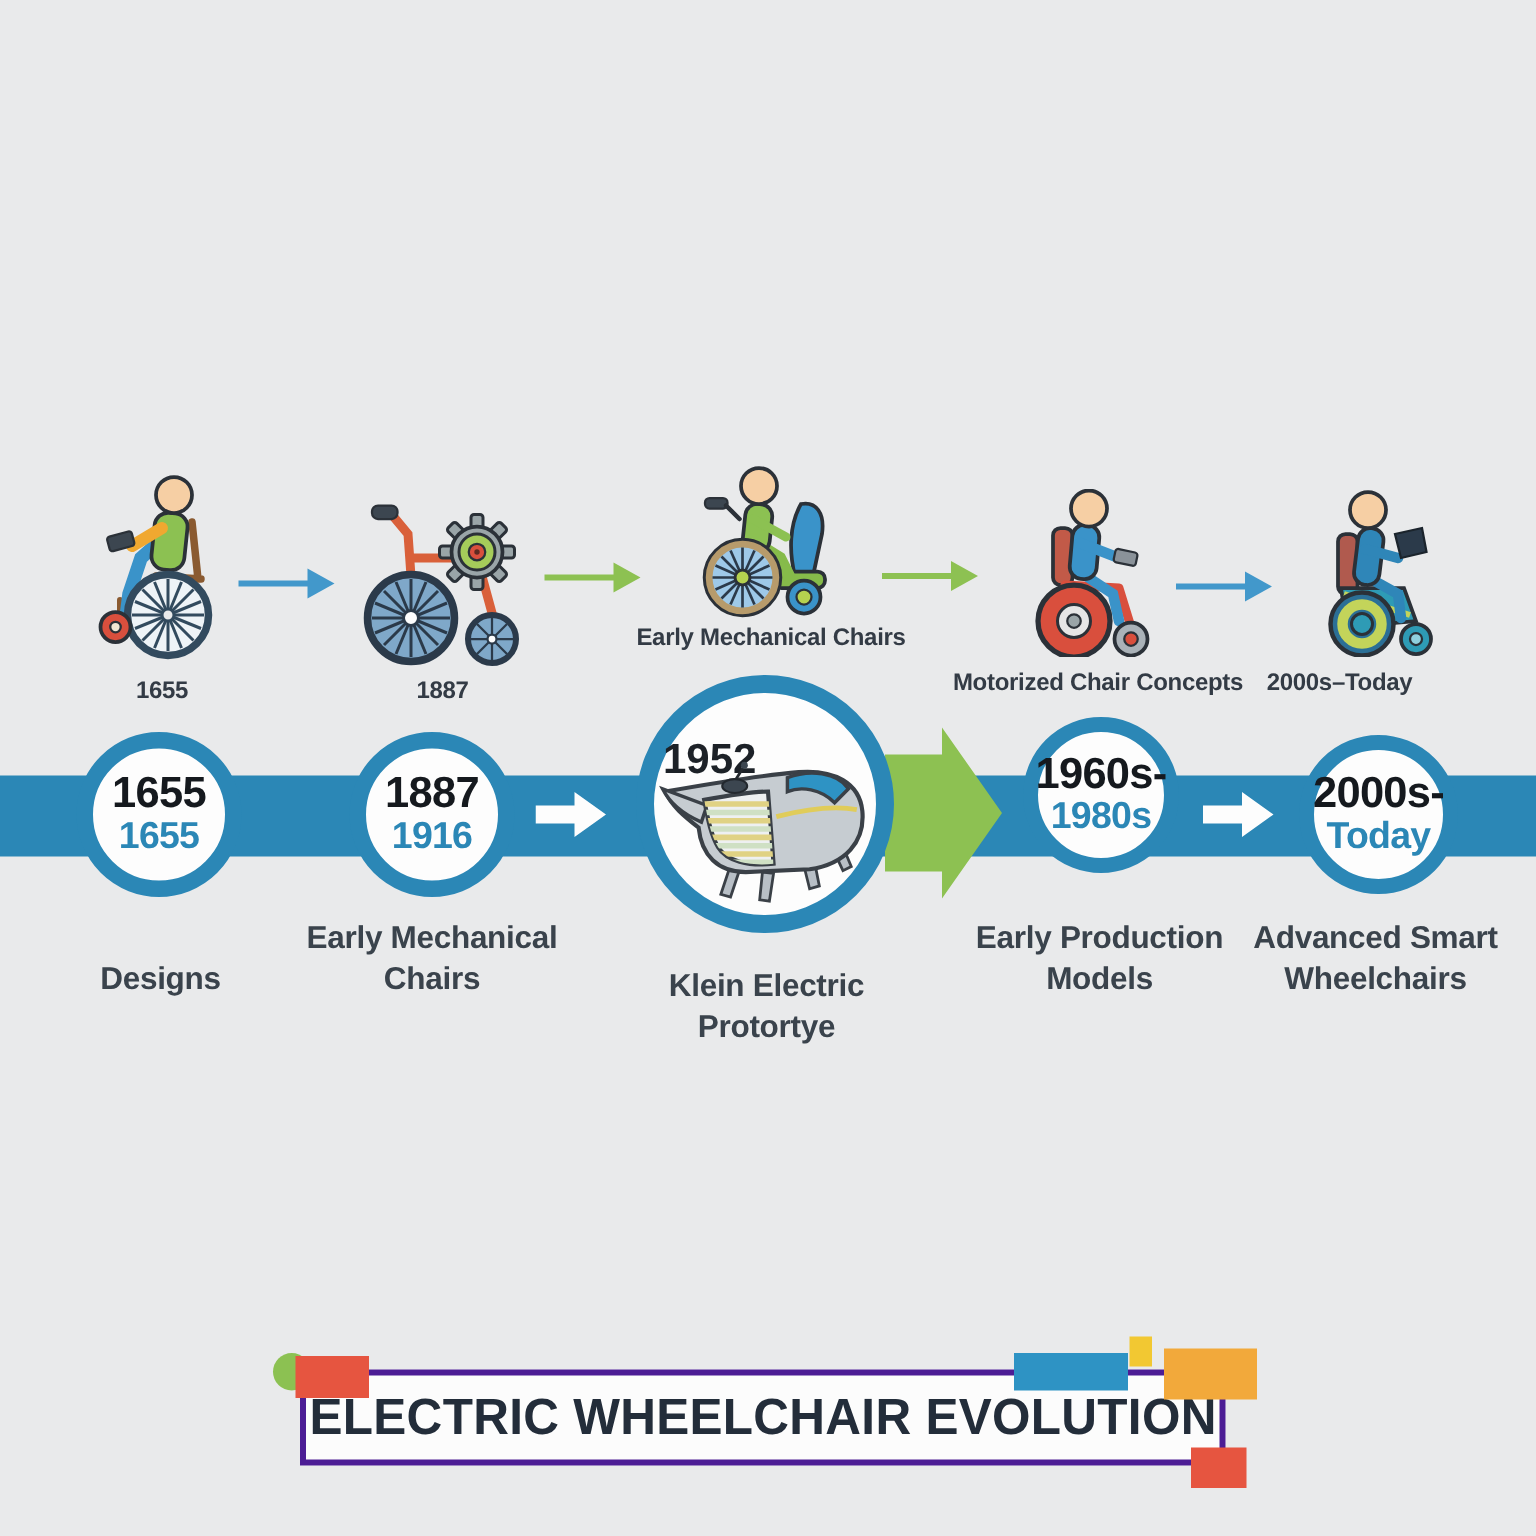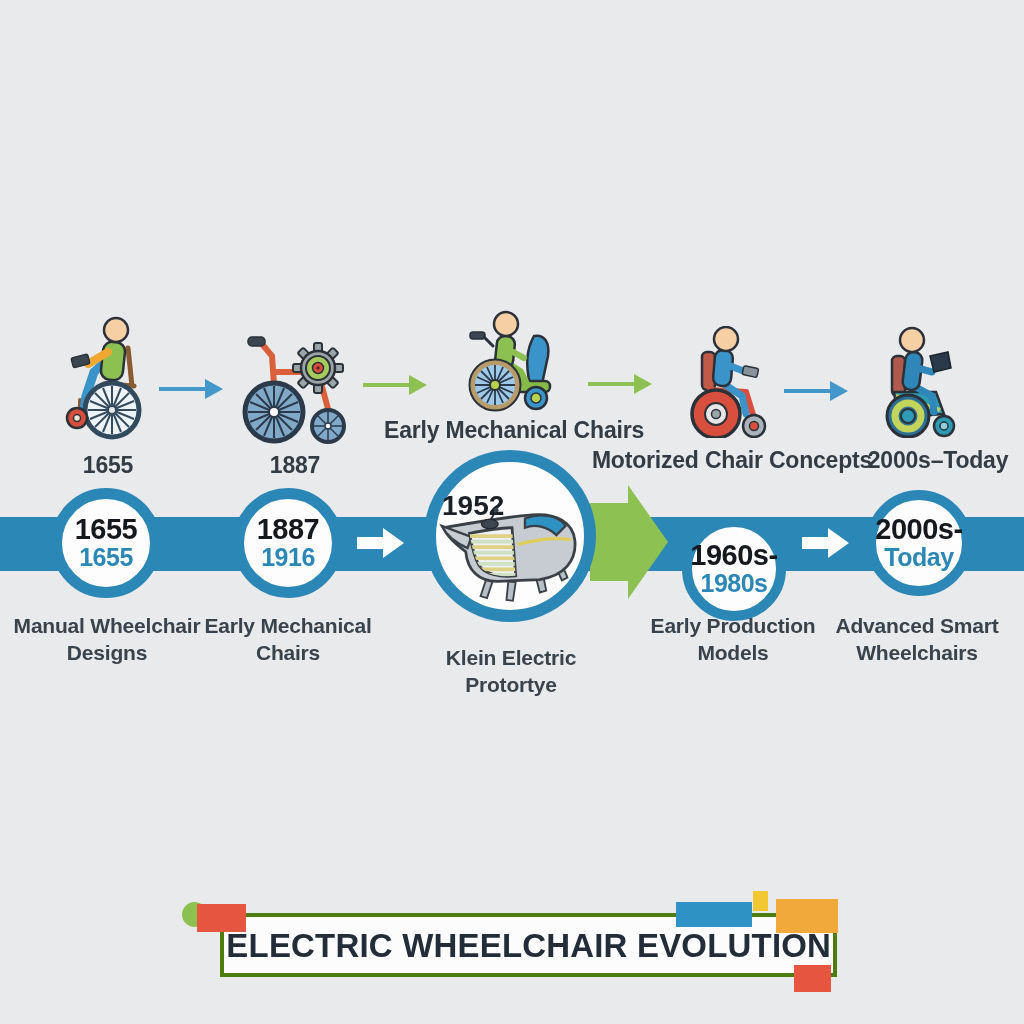--- a/index.html
+++ b/index.html
@@ -7,28 +7,28 @@
     position:relative; width:1024px; height:1024px;
     background:#e9eaeb; overflow:hidden;
     font-family:"Liberation Sans", sans-serif;
   }
   .abs { position:absolute; }
 
   
   .top-icon { position:absolute; }
   .top-cap {
     position:absolute; transform:translateX(-50%);
-    font-size:23px; font-weight:700; color:#333b45;
+    font-size:16px; font-weight:700; color:#333b45;
     white-space:nowrap; letter-spacing:-0.2px;
   }
   .cap-1 { left:108px; top:452px; }
   .cap-2 { left:295px; top:452px; }
   .cap-3 { left:514px; top:417px; }
   .cap-4 { left:732px; top:447px; }
-  .cap-5 { left:893px; top:447px;margin-left:45px; }
+  .cap-5 { left:893px; top:447px; }
 
   .i1 { left:60px;  top:314px; width:96px;  height:128px; }
   .i2 { left:234px; top:328px; width:116px; height:116px; }
   .i3 { left:460px; top:310px; width:102px; height:102px; }
   .i4 { left:674px; top:326px; width:96px;  height:112px; }
   .i5 { left:872px; top:326px; width:90px;  height:112px; }
 
   .arrA { left:157px; top:376px; }
   .arrB { left:361px; top:372px; }
   .arrC { left:586px; top:371px; }
@@ -41,21 +41,21 @@
   .band-arrow.a2 { left:802px; }
   .big-green-arrow { position:absolute; left:590px; top:483px; }
 
   .tcircle {
     position:absolute; background:#fdfdfd; border-radius:50%;
     border:11px solid #2b87b6; box-sizing:border-box;
     display:flex; flex-direction:column; align-items:center; justify-content:center;
   }
   .c1 { left:51px;  top:488px; width:110px; height:110px; }
   .c2 { left:233px; top:488px; width:110px; height:110px; }
-  .c4 { left:682px; top:517px; width:104px; height:104px; border-width:10px; }
+  .c4 { left:682px; top:478px; width:104px; height:104px; border-width:10px; }
   .c5 { left:866px; top:490px; width:106px; height:106px; border-width:10px;align-items:center; }
   .c-center { left:424px; top:450px; width:172px; height:172px; border-width:12px; }
 
   .cy1 { font-size:29px; font-weight:700; color:#15191e; line-height:1.05; letter-spacing:-0.5px; }
   .cy2 { font-size:25px; font-weight:700; color:#2b87b6; line-height:1.1;  letter-spacing:-0.5px; }
 
   .center-year { position:absolute; left:6px; top:28px; font-size:28px; font-weight:700; color:#1c2127; }
   .center-illu { position:absolute; left:2px; top:26px; }
 
   .mlabel {
@@ -65,22 +65,22 @@
   }
   .ml1 { left:107px; top:612px; }
   .ml2 { left:288px; top:612px; }
   .ml3 { left:511px; top:644px; }
   .ml4 { left:733px; top:612px; }
   .ml5 { left:917px; top:612px; }
 
   
   .banner-box {
     position:absolute; left:200px; top:913px; width:609px; height:56px;
-    background:#fcfcfc; border:4px solid #4d7c0f;
-    display:flex; align-items:center; justify-content:center;margin-left:20px;
+    background:#fcfcfc; border:4px solid #4c1d95;
+    display:flex; align-items:center; justify-content:center;
   }
   .banner-title {
     font-size:34px; font-weight:700; color:#232d3a;
     letter-spacing:0.2px; transform:scaleX(0.97); white-space:nowrap;
   }
   .deco { position:absolute; }
   .deco-green-dot  { left:182px; top:902px; width:25px; height:25px; border-radius:50%; background:#8cc152; }
   .deco-red-tl     { left:197px; top:904px; width:49px; height:28px; background:#e65540; }
   .deco-blue-bar   { left:676px; top:902px; width:76px; height:25px; background:#2e93c4; }
   .deco-yellow-sq  { left:753px; top:891px; width:15px; height:20px; background:#f2c832; }
@@ -301,21 +301,21 @@
   <div class="tcircle c4">
     <div class="cy1">1960s-</div>
     <div class="cy2">1980s</div>
   </div>
   <div class="tcircle c5">
     <div class="cy1">2000s-</div>
     <div class="cy2">Today</div>
   </div>
 
   <div class="mlabel ml1">
-    <span>Manual Wheelchair</span><br>
+    <br>
     <span>Designs</span>
   </div>
   <div class="mlabel ml2">
     <span>Early Mechanical</span><br>
     <span>Chairs</span>
   </div>
   <div class="mlabel ml3">
     <span>Klein Electric</span><br>
     <span>Protortye</span>
   </div>

